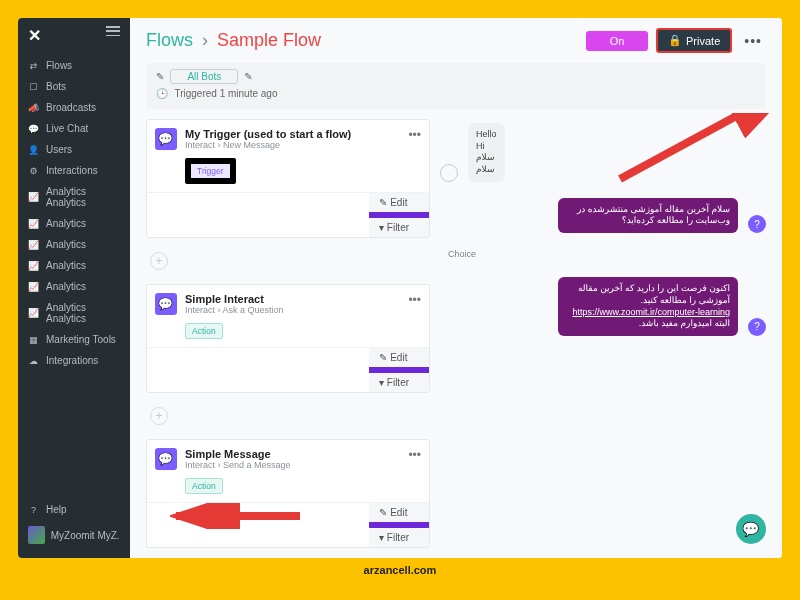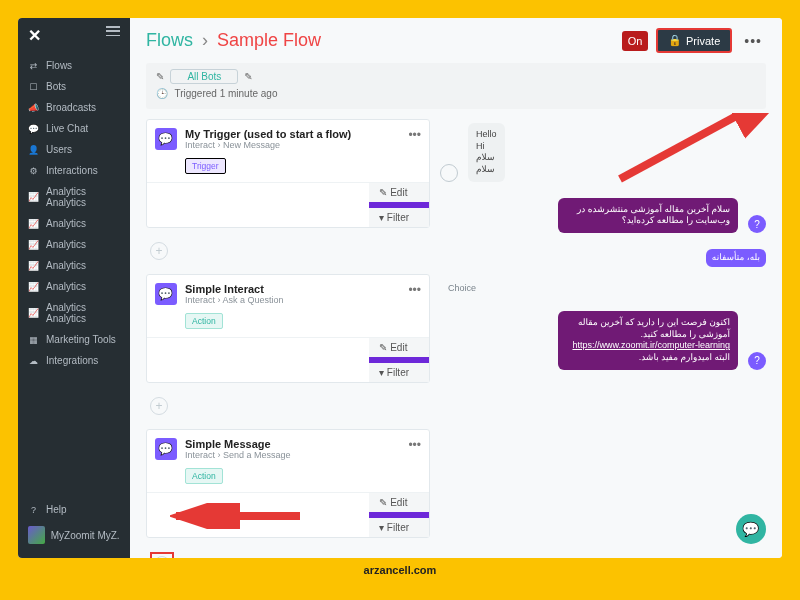--- a/index.html
+++ b/index.html
@@ -17,38 +17,38 @@
 .sidebar-bottom { margin-top: auto; }
 .workspace { display: flex; align-items: center; gap: 6px; padding: 6px 10px; }
 .ws-avatar { width: 18px; height: 18px; border-radius: 2px; background: linear-gradient(135deg,#6a5acd,#4a4); }
 .main { flex: 1; background: #f7f9fa; display: flex; flex-direction: column; overflow: hidden; }
 .header { display: flex; align-items: center; padding: 10px 16px 6px; gap: 8px; }
 .breadcrumb { font-size: 18px; font-weight: 500; }
 .breadcrumb .bc-flows { color: #30b5a2; }
 .breadcrumb .bc-sep { color: #888; margin: 0 4px; }
 .breadcrumb .bc-name { color: #ef4444; }
 .header-actions { margin-left: auto; display: flex; gap: 8px; align-items: center; }
-.btn-on { background: #b91c1c; color: #fff; padding: 4px 6px; border-radius: 3px; font-size: 11px; }
+.btn-on { background: #d946ef; color: #fff; padding: 4px 24px; border-radius: 3px; font-size: 11px; }
 .btn-private { background: #2c3a45; color: #fff; padding: 4px 10px; border-radius: 3px; font-size: 11px; display: flex; align-items: center; gap: 4px; border: 2px solid #e53935; }
 .more-dots { font-size: 14px; color: #555; letter-spacing: 1px; padding: 0 4px; }
 .info-bar { margin: 4px 16px; background: #f1f3f4; border-radius: 3px; padding: 6px 10px; font-size: 10px; color: #666; }
 .info-row { display: flex; align-items: center; gap: 6px; margin-bottom: 4px; }
 .all-bots { border: 1px solid #c7d2d8; padding: 1px 16px; border-radius: 3px; color: #30b5a2; }
 .pencil-icon, .clock-icon { font-size: 10px; }
 .content { flex: 1; display: flex; overflow: hidden; position: relative; }
 .flow-col { width: 300px; padding: 6px 0 6px 16px; overflow-y: auto; }
 .node { background: #fff; border-radius: 3px; border: 1px solid #e2e8ec; margin-bottom: 14px; position: relative; }
 .node-head { display: flex; padding: 8px; gap: 8px; position: relative; }
 .node-icon { width: 22px; height: 22px; border-radius: 3px; background: #7b5cff; color: #fff; display: flex; align-items: center; justify-content: center; font-size: 12px; flex-shrink: 0; }
 .node-title { font-size: 11px; font-weight: 600; color: #222; }
 .node-sub { font-size: 9px; color: #8a9299; }
 .node-dots { margin-left: auto; font-size: 12px; color: #777; }
 .node-tags { padding: 0 8px 8px 38px; display: flex; gap: 4px; }
 .tag { font-size: 8.5px; padding: 2px 6px; border-radius: 2px; }
-.tag-trigger { background: #ede7ff; color: #7b5cff; border: 1px solid #000000; }
+.tag-trigger { background: #ede7ff; color: #7b5cff; border: 6px solid #000000; }
 .tag-action { background: #e6f7f4; color: #30b5a2; border: 1px solid #a2e3d6; }
 .node-actions { border-top: 1px solid #eef2f4; display: flex; flex-direction: column; align-items:flex-end; }
 .node-btn { padding: 4px 10px; font-size: 10px; color: #555; background: #f4f6f7; border-top: 6px solid #6d28d9; width: 60px; text-align: left; }
 .node-btn:first-child { border-top: none; }
 .add-circle { width: 18px; height: 18px; border: 1.5px solid #d3dbe0; border-radius: 50%; display: flex; align-items: center; justify-content: center; color: #c1cbd1; font-size: 12px; margin: 0 0 14px 4px; }
 .add-circle.highlighted { border: 2px solid #e53935; border-radius: 0; width: 24px; height: 24px; }
 .add-circle.highlighted .inner { width: 16px; height: 16px; border: 1.5px solid #d3dbe0; border-radius: 50%; display: flex; align-items: center; justify-content: center; }
 .preview-col { flex: 1; padding: 10px 16px 10px 10px; position: relative; overflow-y: auto; }
 .bubble-row { display: flex; gap: 10px; margin-bottom: 16px; align-items: flex-end; }
 .bubble-row.right { justify-content: flex-end; }
@@ -248,23 +248,20 @@
             <span>Hi</span><br>
             <span>سلام</span><br>
             <span>سلام</span>
           </div>
         </div>
 
         <div class="bubble-row right">
           <div class="bubble purple" dir="rtl">سلام آخرین مقاله آموزشی منتشرشده در وب‌سایت را مطالعه کرده‌اید؟</div>
           <span class="bot-avatar">?</span>
         </div>
-        <div class="bubble-row right">
-          <div class="bubble mini" dir="rtl">بله، متأسفانه</div>
-        </div>
 
         <div class="choice-row">
           <span class="avatar-circle"></span>
           <span class="choice-label">Choice</span>
         </div>
 
         <div class="bubble-row right">
           <div class="bubble purple" dir="rtl">
             <span>اکنون فرصت این را دارید که آخرین مقاله آموزشی را مطالعه کنید.</span><br>
             <a>https://www.zoomit.ir/computer-learning</a><br>

